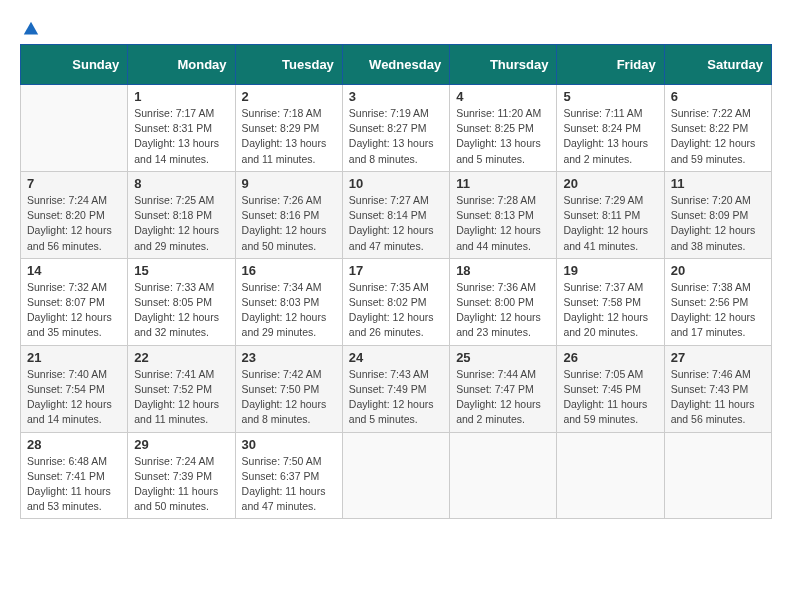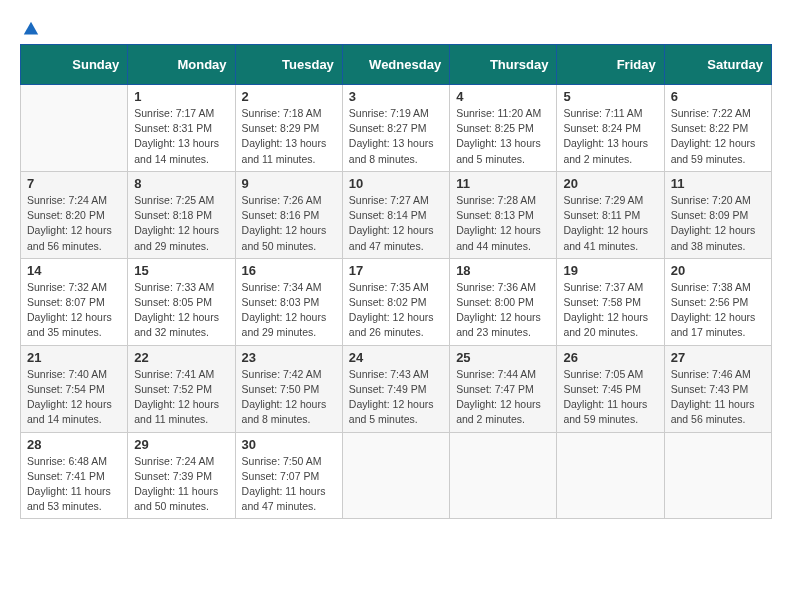--- a/index.html
+++ b/index.html
@@ -244,21 +244,21 @@
         <td>
           <span class="day-number">28</span>
           <div class="day-info"><span>Sunrise: 6:48 AM</span><br><span>Sunset: 7:41 PM</span><br><span>Daylight: 11 hours and 53 minutes.</span></div>
         </td>
         <td>
           <span class="day-number">29</span>
           <div class="day-info"><span>Sunrise: 7:24 AM</span><br><span>Sunset: 7:39 PM</span><br><span>Daylight: 11 hours and 50 minutes.</span></div>
         </td>
         <td>
           <span class="day-number">30</span>
-          <div class="day-info"><span>Sunrise: 7:50 AM</span><br><span>Sunset: 7:07 PM</span><br><span>Daylight: 11 hours and 47 minutes.</span></div>
+          <div class="day-info"><span>Sunrise: 7:50 AM</span><br><span>Sunset: 6:37 PM</span><br><span>Daylight: 11 hours and 47 minutes.</span></div>
         </td>
         <td class="empty"></td>
         <td class="empty"></td>
         <td class="empty"></td>
         <td class="empty"></td>
       </tr>
     </tbody>
 </table>
 
 </body></html>

